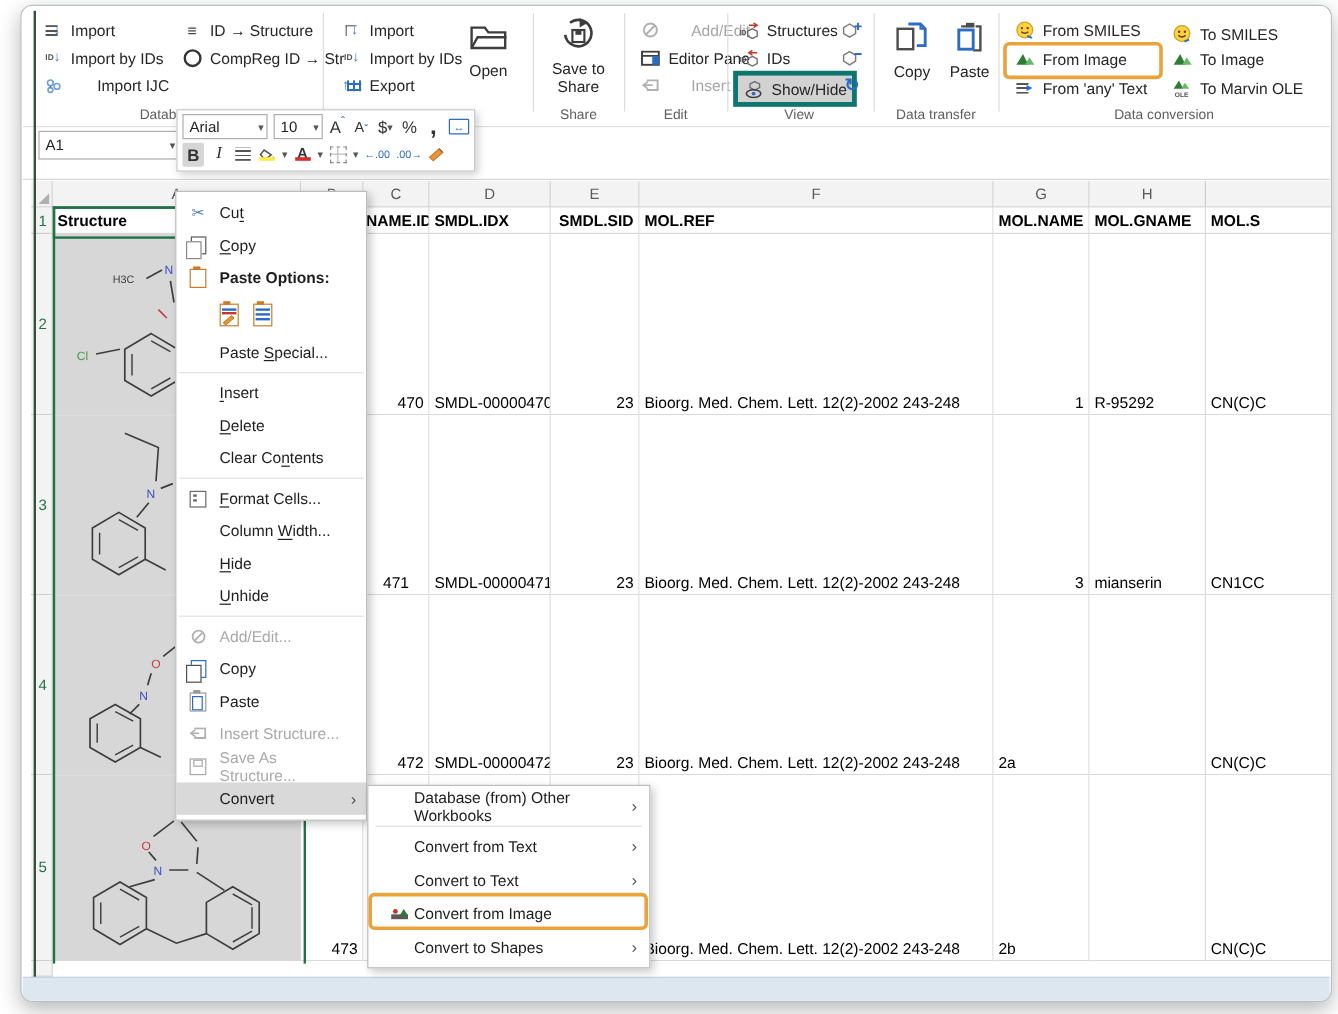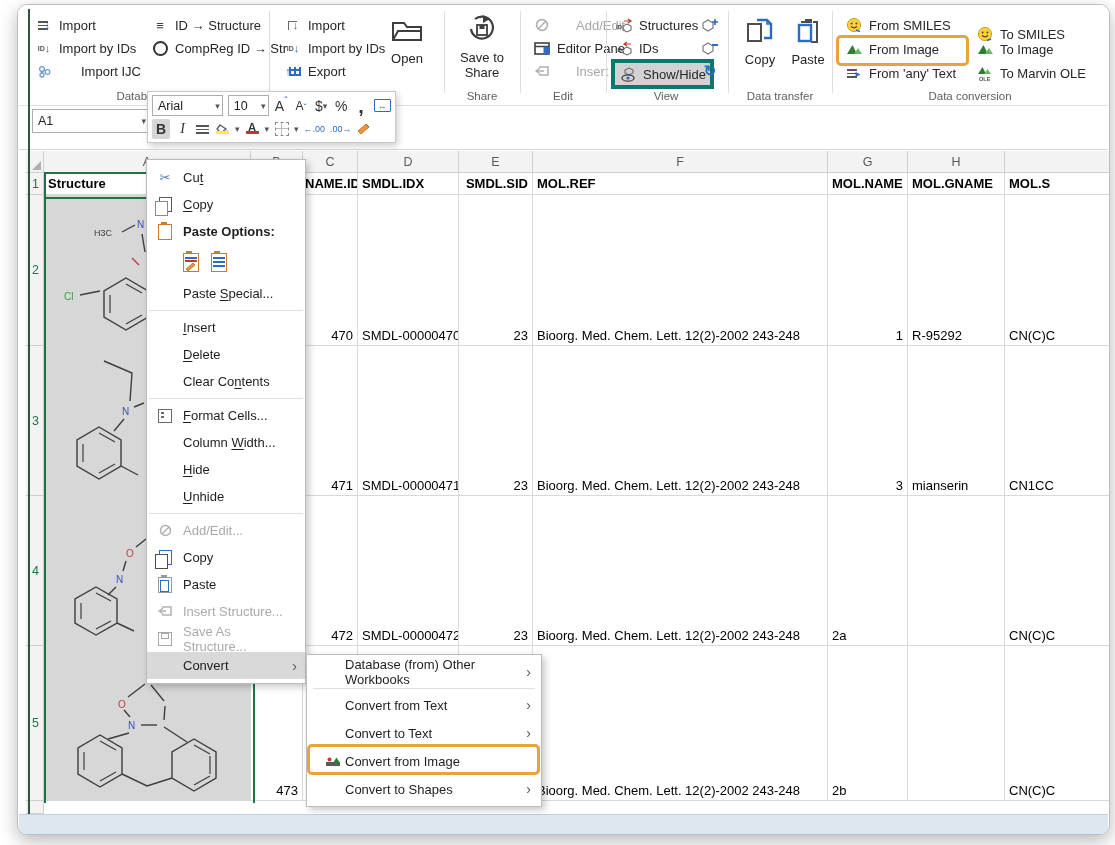--- a/index.html
+++ b/index.html
@@ -290,21 +290,21 @@
     </span>
     <span class="lbl">From Image</span>
   </div>
   <div class="rsb" style="left:844px;top:61px;">
     <span class="ric">
           <span class="lines3"></span>
           <span style="color:#2b6cc4;font-size:10px;margin-left:-2px;">▸</span>
         </span>
     <span class="lbl">From 'any' Text</span>
   </div>
-  <div class="rsb" style="left:975px;top:22px;">
+  <div class="rsb" style="left:975px;top:16px;">
     <span class="ric">
       <svg width="16" height="16">
             <circle cx="8" cy="8" r="6.6" fill="#fdd23a" stroke="#c9a227"></circle>
             <circle cx="5.6" cy="6.4" r="1" fill="#5d4037"></circle>
             <circle cx="10.4" cy="6.4" r="1" fill="#5d4037"></circle>
             <path d="M5 9.5 q3 2.6 6 0" stroke="#5d4037" fill="none" stroke-width="1.2"></path>
             <path d="M14 13 l-4 1.6" stroke="#2b6cc4" stroke-width="1.6"></path>
           </svg>
     </span>
     <span class="lbl">To SMILES</span>
@@ -533,21 +533,21 @@
       <line x1="80" y1="74" x2="70" y2="86" stroke="#3d3d3d" stroke-width="1.4"></line>
       <polygon points="55,82 77,95 77,121 55,134 33,121 33,95" fill="none" stroke="#3d3d3d" stroke-width="1.4"></polygon>
       <line x1="39" y1="99" x2="39" y2="117" stroke="#3d3d3d" stroke-width="1.2"></line>
       <line x1="55" y1="88" x2="71" y2="97" stroke="#3d3d3d" stroke-width="1.2"></line>
       <line x1="55" y1="128" x2="71" y2="119" stroke="#3d3d3d" stroke-width="1.2"></line>
       <line x1="77" y1="121" x2="94" y2="130" stroke="#3d3d3d" stroke-width="1.4"></line>
       <line x1="90" y1="62" x2="100" y2="58" stroke="#3d3d3d" stroke-width="1.4"></line>
     </svg>
   </div>
   <div class="cell" style="left:250px;top:345px;width:52px;height:150px;"></div>
-  <div class="cell rt" style="left:302px;top:345px;width:55px;height:150px;">
+  <div class="cell rt" style="left:302px;top:345px;width:55px;height:150px;justify-content:center;">
         <span>471</span>
       </div>
   <div class="cell" style="left:357px;top:345px;width:101px;height:150px;">
         <span>SMDL-00000471</span>
       </div>
   <div class="cell rt" style="left:458px;top:345px;width:74px;height:150px;">
         <span>23</span>
       </div>
   <div class="cell" style="left:532px;top:345px;width:295px;height:150px;">
         <span>Bioorg. Med. Chem. Lett. 12(2)-2002 243-248</span>

